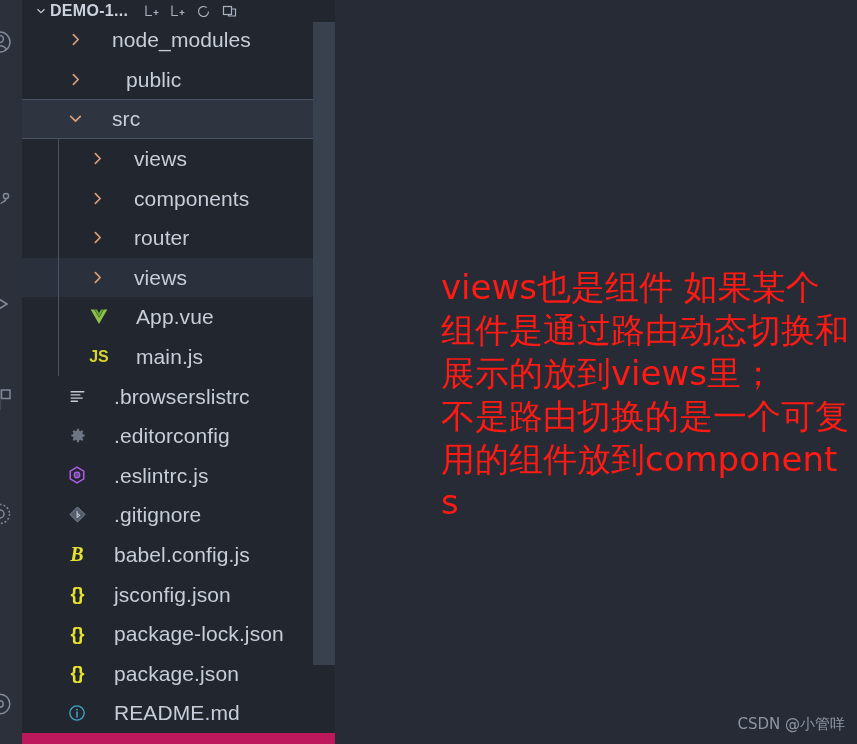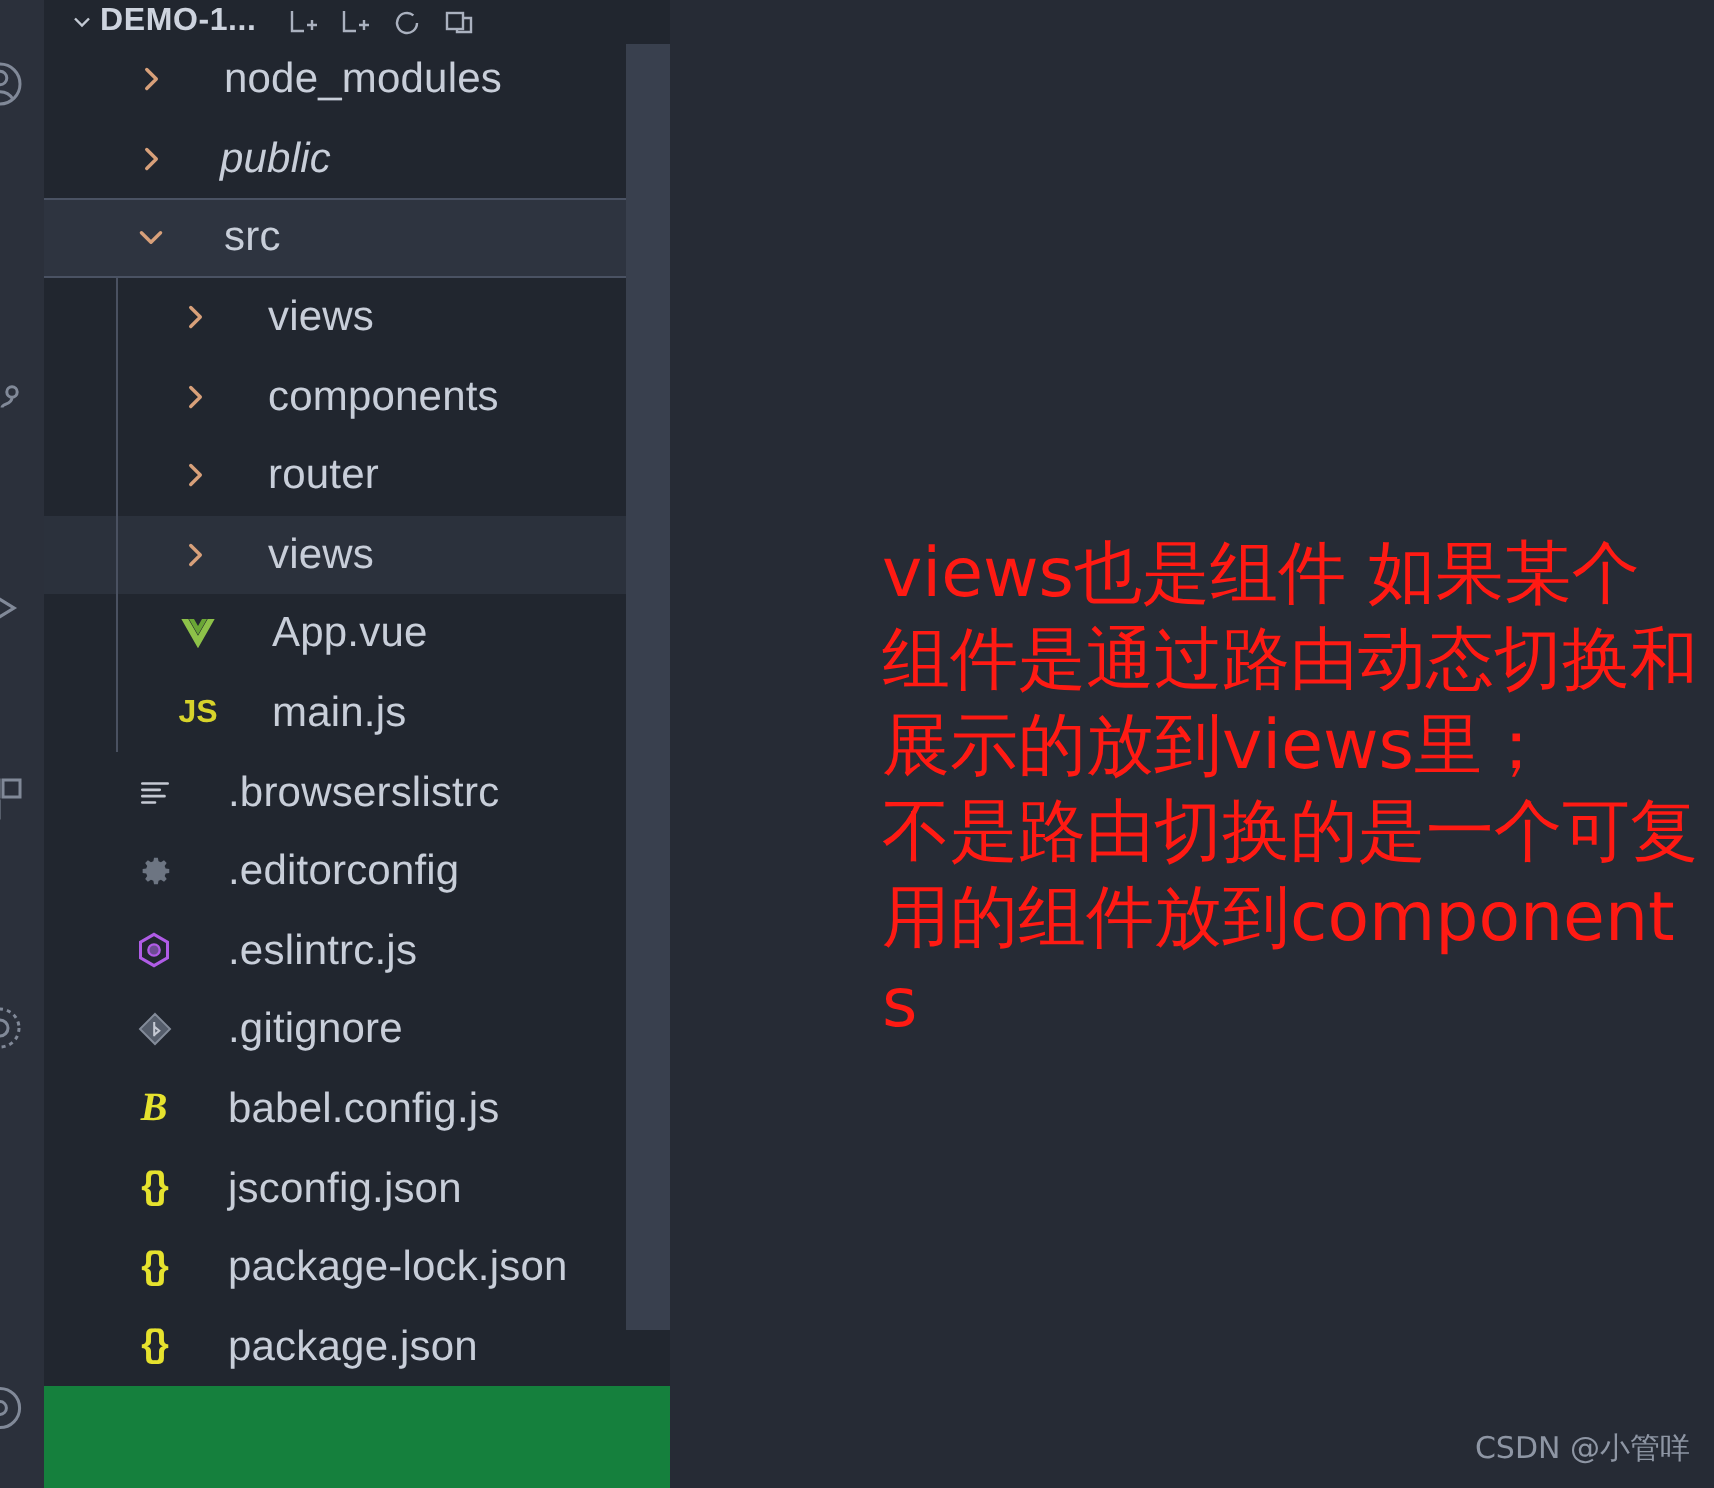--- a/index.html
+++ b/index.html
@@ -33,21 +33,21 @@
     opacity: 0.9;
   }
   .act-icon svg { display: block; width: 28px; height: 28px; }
 
   
   #sidebar {
     position: absolute;
     left: 22px; top: 0;
     width: 313px;
     height: 744px;
-    background: #15803d;
+    background: #be185d;
     overflow: hidden;
     z-index: 4;
   }
 
   #explorer-header {
     position: absolute;
     left: 0; top: 0;
     width: 313px;
     height: 22px;
     background: #21262f;
@@ -281,21 +281,21 @@
         </span>
         <span class="label" style="margin-left: 10px;">node_modules</span>
       </div>
       <div class="row">
         <div style="width: 26px; flex: 0 0 auto;"></div>
         <span class="twisty">
           <svg viewBox="0 0 16 16" fill="none" stroke="currentColor" stroke-width="1.6" stroke-linecap="round" stroke-linejoin="round">
             <path d="M6 3.5l4.5 4.5L6 12.5"></path>
           </svg>
         </span>
-        <span class="label" style="margin-left: 8px; font-style: italic;">public</span>
+        <span class="label" style="margin-left: 24px;">public</span>
       </div>
       <div class="row selected">
         <div style="width: 26px; flex: 0 0 auto;"></div>
         <span class="twisty">
           <svg viewBox="0 0 16 16" fill="none" stroke="currentColor" stroke-width="1.6" stroke-linecap="round" stroke-linejoin="round">
             <path d="M3.5 6l4.5 4.5L12.5 6"></path>
           </svg>
         </span>
         <span class="label" style="margin-left: 10px;">src</span>
       </div>
@@ -417,20 +417,31 @@
           <span style="color:#e6e22e;font-size:19px;font-weight:bold;font-family:'Liberation Sans',sans-serif;letter-spacing:-1px;">{}</span>
         </span>
         <span class="label" style="margin-left: 8px;">package-lock.json</span>
       </div>
       <div class="row">
         <div style="width: 26px; flex: 0 0 auto;"></div>
         <span class="ficon">
           <span style="color:#e6e22e;font-size:19px;font-weight:bold;font-family:'Liberation Sans',sans-serif;letter-spacing:-1px;">{}</span>
         </span>
         <span class="label" style="margin-left: 8px;">package.json</span>
+      </div>
+      <div class="row">
+        <div style="width: 26px; flex: 0 0 auto;"></div>
+        <span class="ficon">
+          <svg width="20" height="20" viewBox="0 0 24 24">
+            <circle cx="12" cy="12" r="8.6" fill="none" stroke="#42a5c4" stroke-width="1.6"></circle>
+            <circle cx="12" cy="7.9" r="1.15" fill="#42a5c4"></circle>
+            <path d="M12 10.8v6" stroke="#42a5c4" stroke-width="1.8" stroke-linecap="round"></path>
+          </svg>
+        </span>
+        <span class="label" style="margin-left: 8px;">README.md</span>
       </div>
     </div>
 </div>
 
 <div id="sidebar-scrollbar"></div>
 
 <div id="editor">
   <div id="annotation">views也是组件 如果某个组件是通过路由动态切换和展示的放到views里；
 不是路由切换的是一个可复用的组件放到components</div>
   <div id="watermark">CSDN @小管咩</div>

